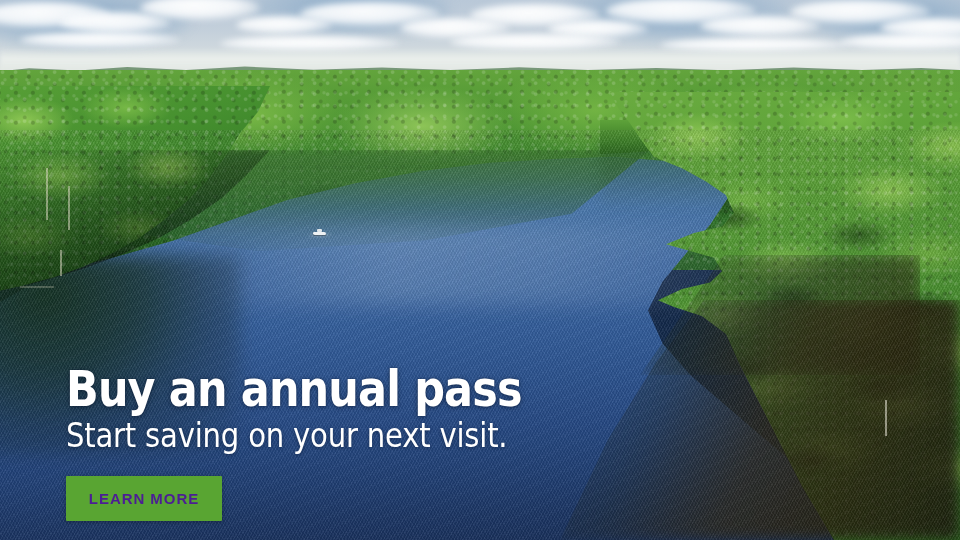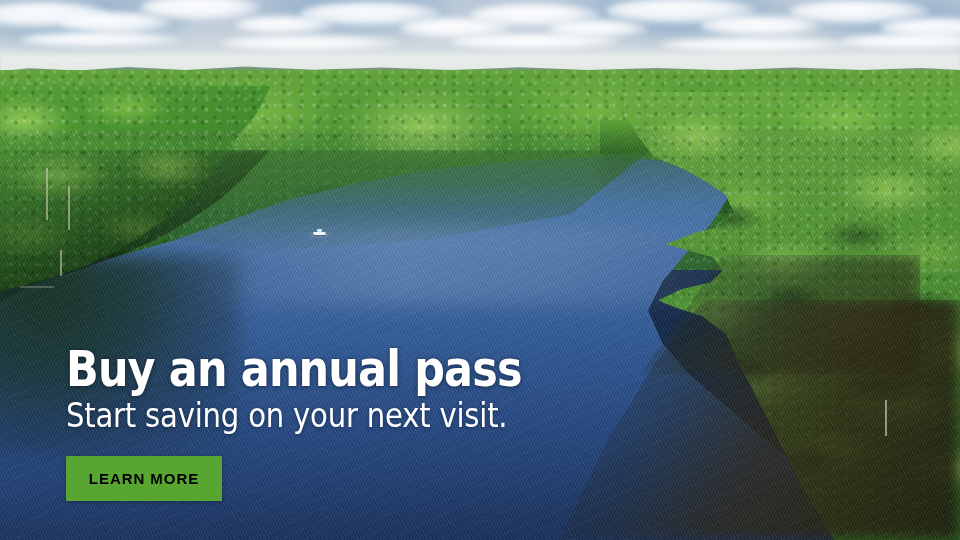--- a/index.html
+++ b/index.html
@@ -351,21 +351,21 @@
     left: -6px; top: 4px;
     width: 26px; height: 4px;
     background: radial-gradient(ellipse at center, rgba(255,255,255,0.45) 0%, rgba(255,255,255,0) 75%);
     filter: blur(1.6px);
   }
 
   
   .overlay {
     position: absolute;
     left: 66px;
-    top: 344px;
+    top: 364px;
     width: 560px;
   }
   .headline {
     margin: 0;
     font-family: "Liberation Sans Narrow", "DejaVu Sans Condensed", "Liberation Sans", sans-serif;
     font-size: 50px;
     line-height: 50px;
     font-weight: 700;
     color: #ffffff;
     letter-spacing: -0.9px;
@@ -391,21 +391,21 @@
     display: inline-flex;
     align-items: center;
     justify-content: center;
     margin-top: 22px;
     width: 156px;
     height: 45px;
     box-sizing: border-box;
     background: #59a532;
     border: none;
     border-radius: 1px;
-    color: #000000;
+    color: #4c1d95;
     font-family: "Liberation Sans", sans-serif;
     font-size: 15px;
     font-weight: 700;
     letter-spacing: 0.95px;
     cursor: pointer;
     text-decoration: none;
     box-shadow: 0 1px 4px rgba(0,0,0,0.3);
   }
 </style>
 </head>

